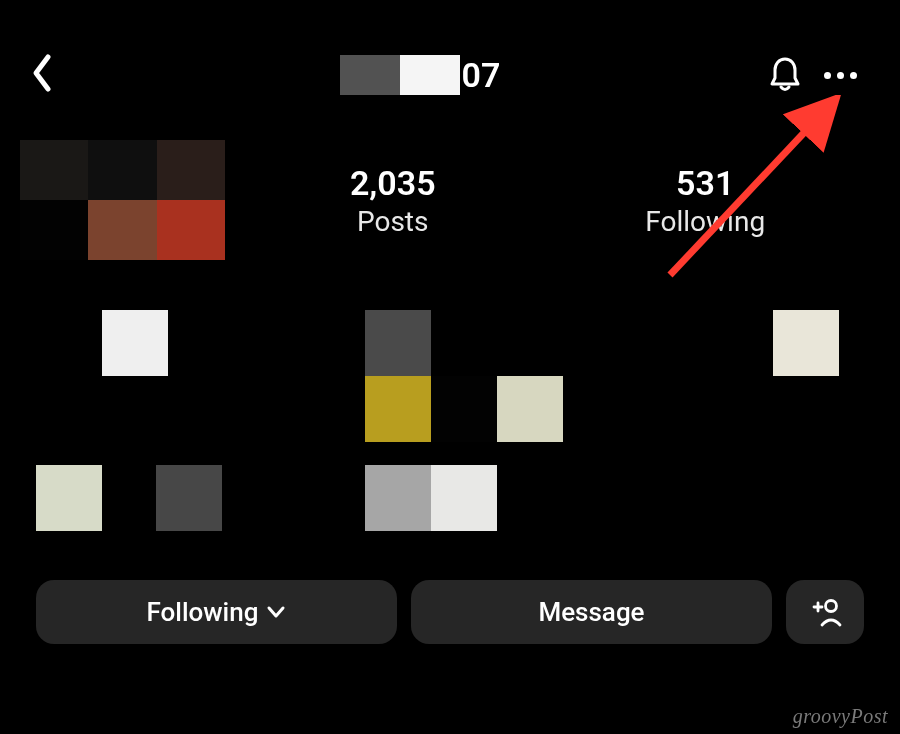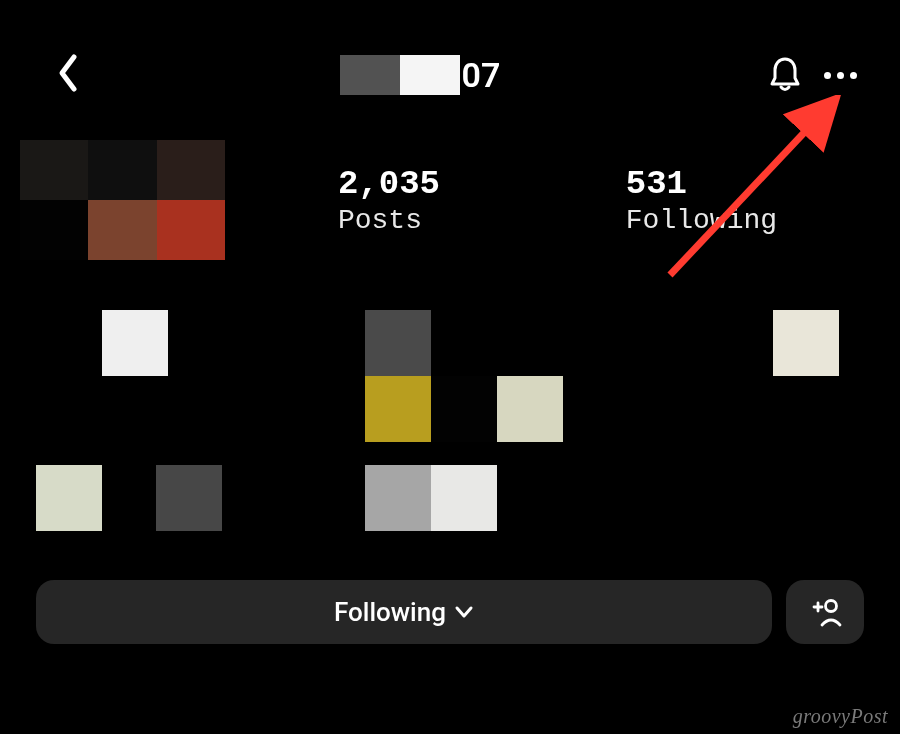--- a/index.html
+++ b/index.html
@@ -16,21 +16,20 @@
       position: relative;
       overflow: hidden;
     }
     
     
     .header {
       display: flex;
       align-items: center;
       padding: 50px 30px 20px 30px;
       height: 120px;
-      text-align: right;
     }
     .back-btn {
       width: 50px;
       cursor: pointer;
     }
     .username-wrap {
       flex: 1;
       display: flex;
       justify-content: center;
       align-items: center;
@@ -86,23 +85,22 @@
       grid-template-rows: 1fr 1fr;
       margin-right: 20px;
     }
     .avatar .px { width: 100%; height: 100%; }
     .stats {
       flex: 1;
       display: flex;
       justify-content: space-around;
     }
     .stat {
-      text-align: left;
-      cursor: pointer;
-      font-family: Liberation Mono, monospace;
+      text-align: center;
+      cursor: pointer;
     }
     .stat-count {
       font-size: 34px;
       font-weight: 600;
     }
     .stat-label {
       font-size: 28px;
       font-weight: 400;
       color: #e8e8e8;
       margin-top: 2px;
@@ -234,20 +232,23 @@
   <div class="bp" style="left:773px;top:0px;background:#e9e6d9"></div>
 </div>
 
 <div class="actions">
   <div class="btn btn-following">
     <span>Following</span>
     <svg class="chevron-down" width="20" height="14" viewBox="0 0 20 14">
       <polyline points="3,3 10,11 17,3" fill="none" stroke="#fff" stroke-width="3" stroke-linecap="round" stroke-linejoin="round"></polyline>
     </svg>
   </div>
+  <div class="btn btn-message">
+    <span>Message</span>
+  </div>
   <div class="btn btn-addfriend">
     <svg width="34" height="30" viewBox="0 0 34 30">
       <line x1="6" y1="10" x2="14" y2="10" stroke="#fff" stroke-width="2.8" stroke-linecap="round"></line>
       <line x1="10" y1="6" x2="10" y2="14" stroke="#fff" stroke-width="2.8" stroke-linecap="round"></line>
       <circle cx="23" cy="9" r="5.5" fill="none" stroke="#fff" stroke-width="2.8"></circle>
       <path d="M14 28 Q23 18 32 28" fill="none" stroke="#fff" stroke-width="2.8" stroke-linecap="round"></path>
     </svg>
   </div>
 </div>
 

